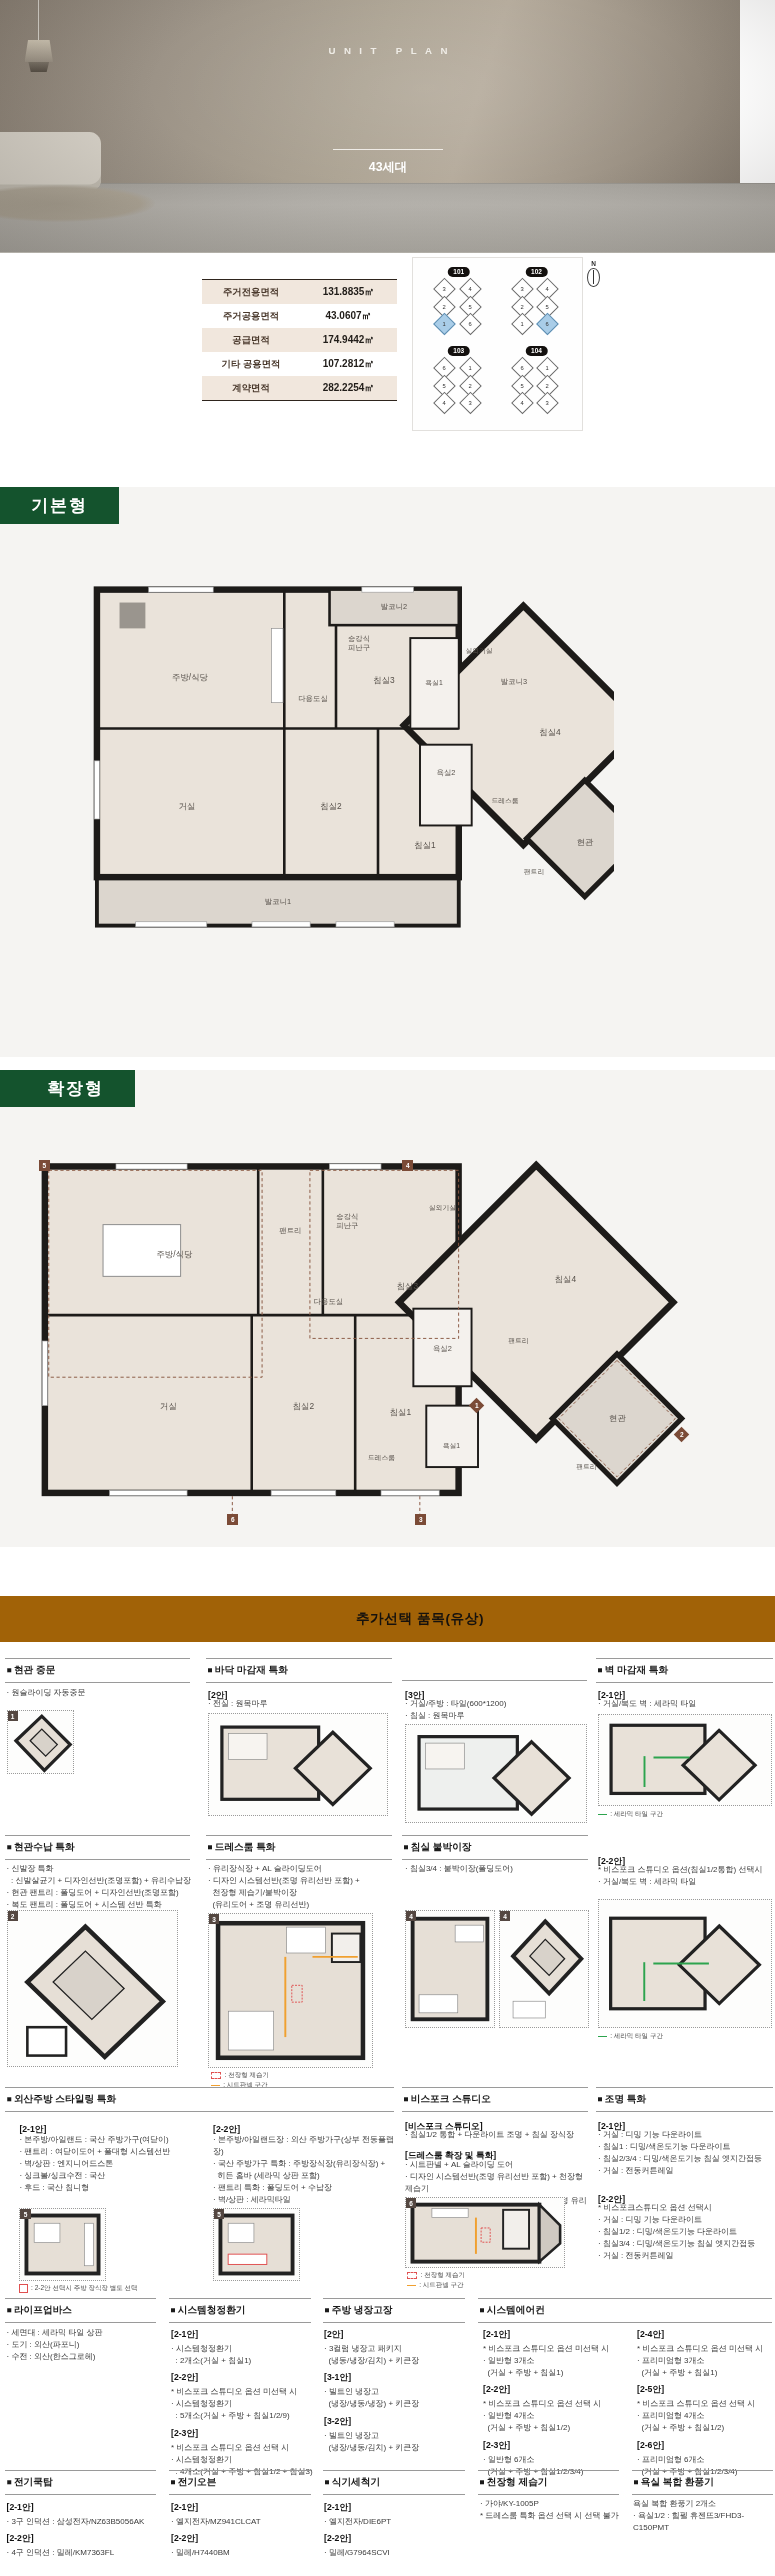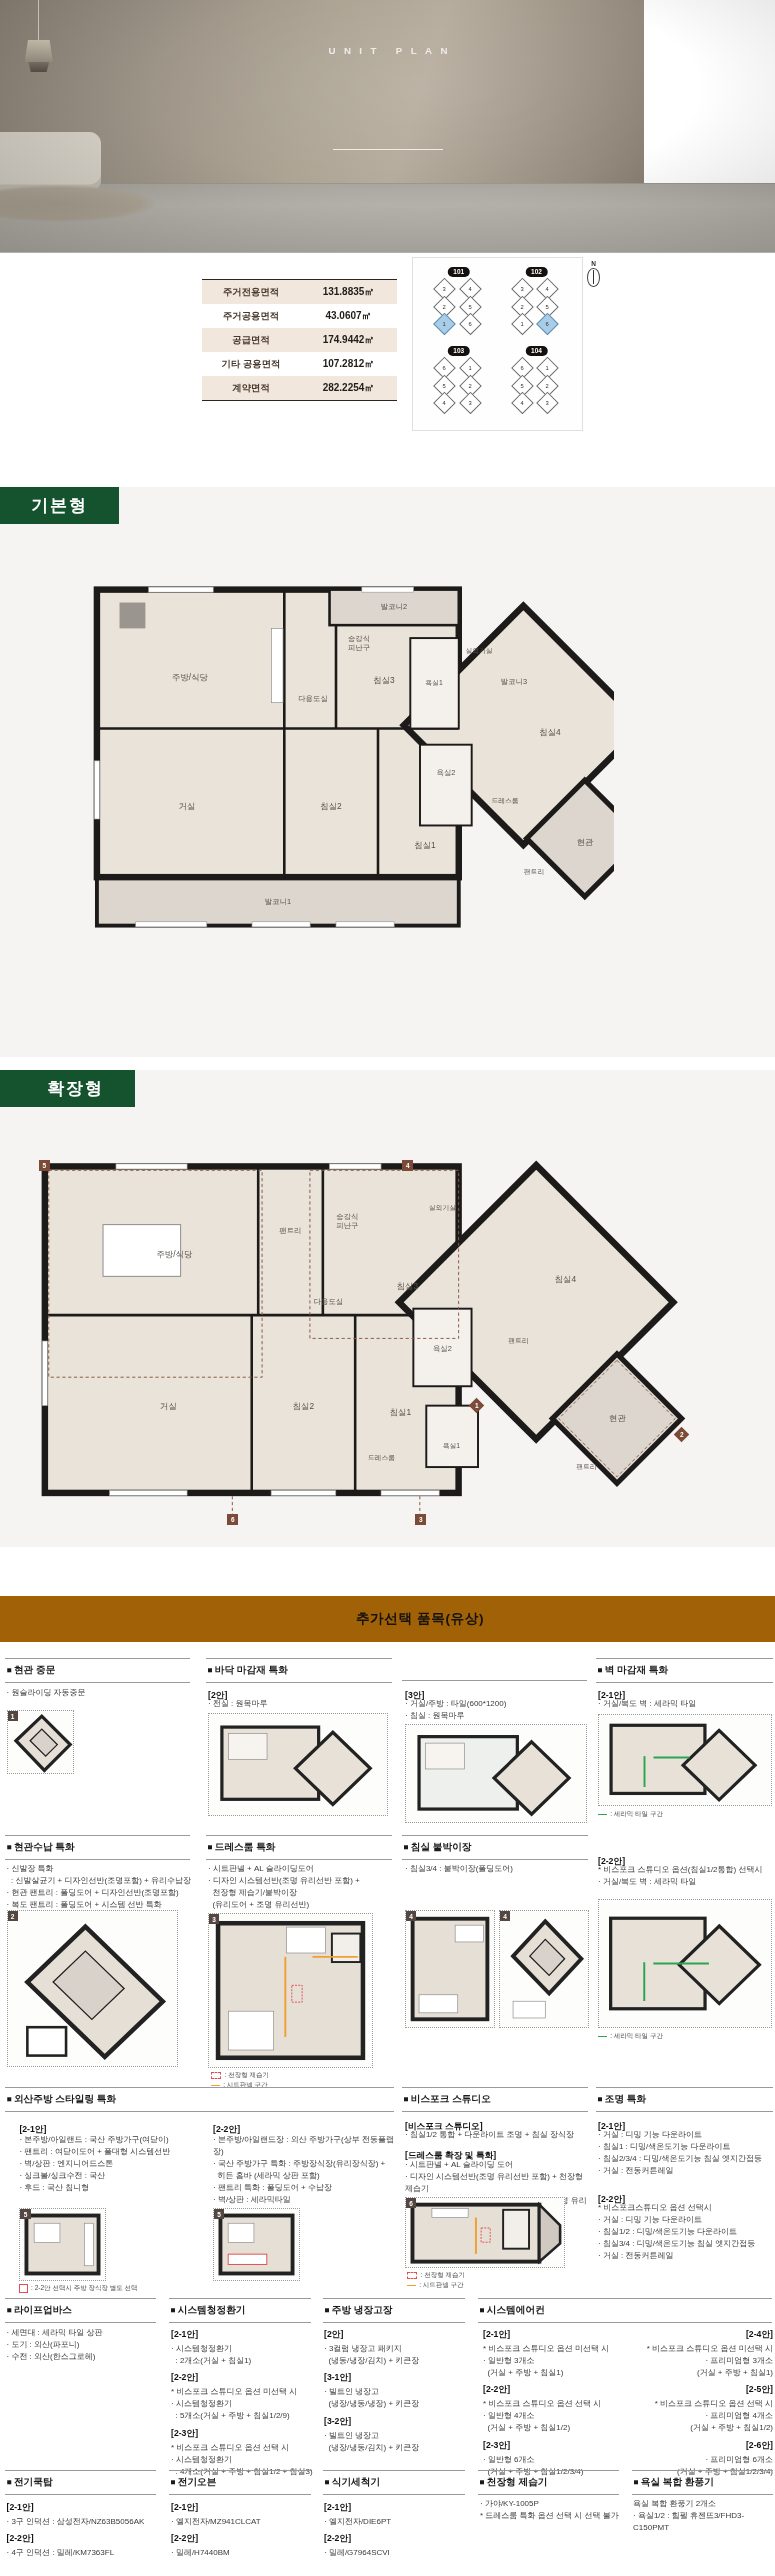--- a/index.html
+++ b/index.html
@@ -1,20 +1,20 @@
 <!DOCTYPE html>
 <html style="font-size:10.3px"><head>
 <meta charset="utf-8">
 <style>
   html,body{margin:0;padding:0;}
   body{width:776px;height:2576px;position:relative;background:#ffffff;
        font-family:"Liberation Sans","DejaVu Sans",sans-serif;overflow:hidden;}
   .s{position:absolute;}
   
-  .hero{left:0;top:0;width:644px;height:252px;
+  .hero{left:0;top:0;width:740px;height:252px;
     background:linear-gradient(108deg,#8e8478 0%,#9c9387 22%,#ada494 48%,#b5ab9c 62%,#958b7e 88%,#857b6f 100%);text-decoration:underline;}
   .hero-floor{left:0;top:183px;width:776px;height:69px;
     background:linear-gradient(180deg,#a9a6a0 0%,#b7b4ae 30%,#b2afa8 100%);border-top:0.6px solid #999690;}
   .hero-vign{left:0;top:0;width:776px;height:252px;
     background:radial-gradient(ellipse at 55% 35%, rgba(255,255,255,.10) 0%, rgba(0,0,0,0) 45%, rgba(30,25,20,.22) 100%);}
   .lamp-cord{left:38px;top:0;width:0.6px;height:40px;background:#d8d4cc;}
   .lamp-top{left:24.6px;top:40px;width:28.4px;height:22px;background:linear-gradient(180deg,#cfc6b4,#9a9184);
     clip-path:polygon(12% 0,88% 0,100% 100%,0 100%);}
   .lamp-bot{left:28.4px;top:62px;width:20.7px;height:10.3px;background:linear-gradient(180deg,#7c7468,#574f45);
     clip-path:polygon(0 0,100% 0,88% 100%,12% 100%);}
@@ -81,20 +81,21 @@
 <div class="s hero">
   <div class="s hero-floor"></div>
   <div class="s sofa"></div>
   <div class="s rug"></div>
   <div class="s lamp-cord"></div>
   <div class="s lamp-top"></div>
   <div class="s lamp-bot"></div>
   <div class="s hero-vign"></div>
   <div class="s hero-eyebrow">UNIT PLAN</div>
   <div class="s hero-rule"></div>
+  <div class="s hero-units">43세대</div>
 </div>
 
 <div class="s tbl">
   <div class="tbl-row alt">
     <div class="tbl-label">주거전용면적</div>
     <div class="tbl-value">131.8835㎡</div>
   </div>
   <div class="tbl-row">
     <div class="tbl-label">주거공용면적</div>
     <div class="tbl-value">43.0607㎡</div>
@@ -393,21 +394,21 @@
   <div class="badge">2</div>
   <svg width="169" height="155" viewBox="0 0 262 240">
       <polygon points="30,110 120,24 240,140 150,226" fill="#e6dfd6" stroke="#222" stroke-width="7"></polygon>
       <polygon points="70,110 120,62 180,120 130,168" fill="#d8d2ca" stroke="#222" stroke-width="2"></polygon>
       <rect x="30" y="180" width="60" height="44" fill="#fff" stroke="#222" stroke-width="4"></rect>
     </svg>
 </div>
 
 <div class="s opt-head" style="left:206px;top:1835px;width:185px;">드레스룸 특화</div>
 <div class="s" style="left:208px;top:1863px;width:185px;">
-    <div class="opt-line">· 시트판넬 + AL 슬라이딩도어</div>
+    <div class="opt-line">· 유리장식장 + AL 슬라이딩도어</div>
     <div class="opt-line">· 디자인 시스템선반(조명 유리선반 포함) +</div>
     <div class="opt-line">  천장형 제습기/붙박이장</div>
     <div class="opt-line">  (유리도어 + 조명 유리선반)</div>
   </div>
 <div class="s thumb" style="left:208px;top:1913px;width:163px;height:153px;">
   <div class="badge">3</div>
   <svg width="163" height="153" viewBox="0 0 252 236">
       <rect x="14" y="14" width="224" height="208" fill="#e6dfd6" stroke="#222" stroke-width="7"></rect>
       <rect x="120" y="20" width="60" height="40" fill="#fff" stroke="#888" stroke-width="1"></rect>
       <rect x="30" y="150" width="70" height="60" fill="#fff" stroke="#888" stroke-width="1"></rect>
@@ -611,21 +612,21 @@
       <div class="opt-line">* 비스포크 스튜디오 옵션 선택 시</div>
       <div class="opt-line">· 일반형 4개소</div>
       <div class="opt-line">  (거실 + 주방 + 침실1/2)</div>
     </div>
   <div class="opt-sub">[2-3안]</div>
   <div>
       <div class="opt-line">· 일반형 6개소</div>
       <div class="opt-line">  (거실 + 주방 + 침실1/2/3/4)</div>
     </div>
 </div>
-<div class="s" style="left:637px;top:2323px;width:136px;text-align:right;">
+<div class="s" style="left:637px;top:2323px;width:136px;">
   <div class="opt-sub">[2-4안]</div>
   <div>
       <div class="opt-line">* 비스포크 스튜디오 옵션 미선택 시</div>
       <div class="opt-line">· 프리미엄형 3개소</div>
       <div class="opt-line">  (거실 + 주방 + 침실1)</div>
     </div>
   <div class="opt-sub">[2-5안]</div>
   <div>
       <div class="opt-line">* 비스포크 스튜디오 옵션 선택 시</div>
       <div class="opt-line">· 프리미엄형 4개소</div>

